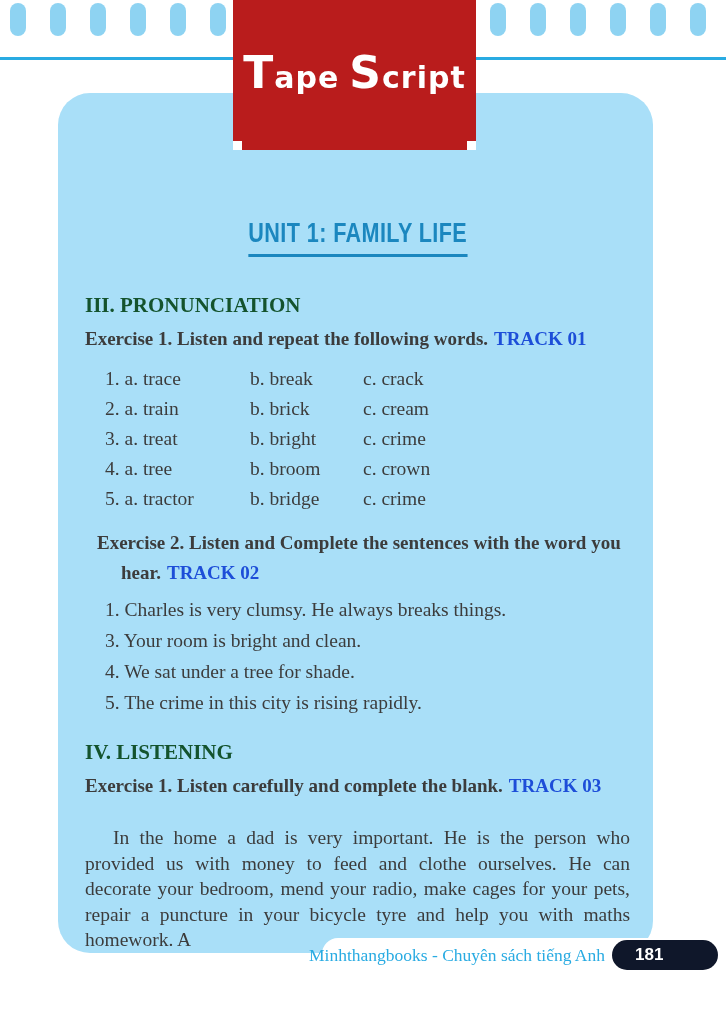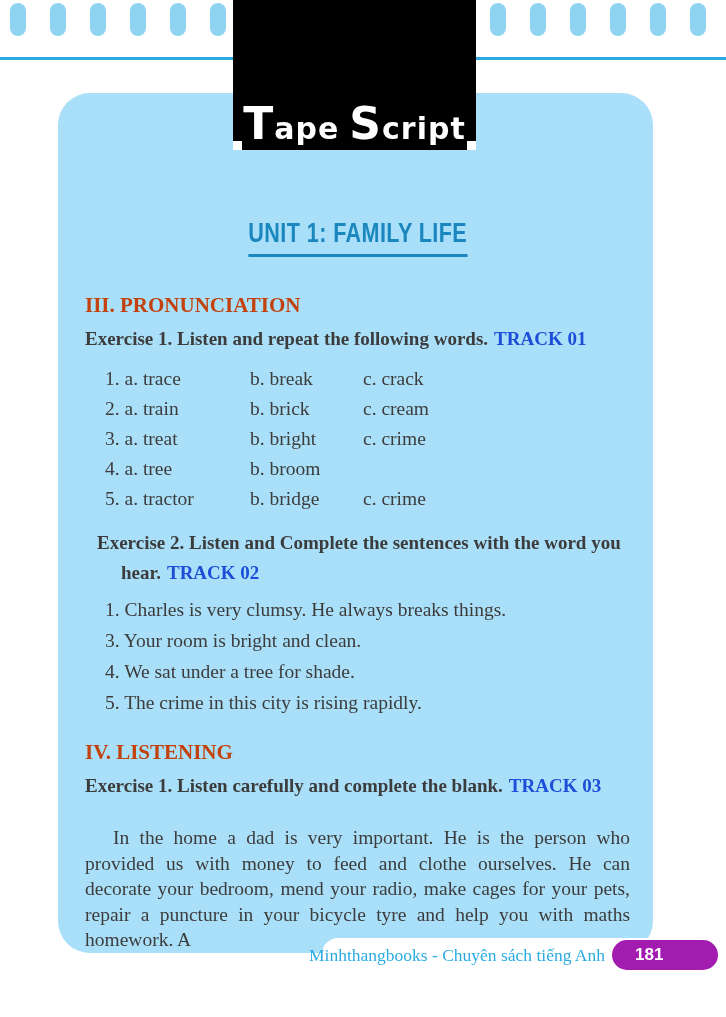--- a/index.html
+++ b/index.html
@@ -6,22 +6,22 @@
   body{
     width:726px;height:1017px;position:relative;background:#ffffff;
     font-family:"Liberation Serif",serif;overflow:hidden;
   }
   
   .pill{position:absolute;top:3px;width:16px;height:33px;border-radius:8px;background:#8ed3f2;}
   .top-line{position:absolute;top:57px;left:0;width:726px;height:3px;background:#29abe2;}
 
   
   .tape-box{
-    position:absolute;left:233px;top:0;width:243px;height:150px;background:#000000;
-    display:flex;align-items:flex-end;justify-content:center;padding-bottom:4px;
+    position:absolute;left:233px;top:0;width:243px;height:150px;background:#b91c1c;
+    display:flex;align-items:center;justify-content:center;padding-bottom:4px;
     box-sizing:border-box;z-index:3;
   }
   .tape-box::before,.tape-box::after{
     content:"";position:absolute;bottom:0;width:9px;height:9px;background:#ffffff;
   }
   .tape-box::before{left:0;}
   .tape-box::after{right:0;}
   .tape-text{
     font-family:"DejaVu Sans",sans-serif;font-weight:bold;color:#ffffff;
     font-size:30px;letter-spacing:1px;line-height:1;white-space:nowrap;
@@ -42,21 +42,21 @@
   .unit-wrap{text-align:center;padding-top:124px;}
   .unit-title{
     display:inline-block;
     font-family:"Liberation Sans",sans-serif;font-weight:bold;
     font-size:27px;line-height:32px;color:#1b87bf;
     border-bottom:3px solid #1b87bf;padding-bottom:5px;letter-spacing:0.5px;
     transform:scaleX(0.8);transform-origin:center;white-space:nowrap;
   }
 
   .section-heading{
-    margin-top:36px;font-weight:bold;font-size:21px;line-height:24px;color:#c2410c;
+    margin-top:36px;font-weight:bold;font-size:21px;line-height:24px;color:#14532d;
   }
   .exercise-label{
     margin-top:7px;font-weight:bold;font-size:19px;line-height:30px;color:#3c3c3c;
     padding-left:24px;text-indent:-24px;
   }
   .track{color:#1d4ed8;font-weight:bold;margin-left:6px;}
 
   .word-table{margin-top:10px;margin-left:20px;font-size:19.5px;}
   .word-row{display:flex;line-height:30px;}
   .word-row .col-a{width:145px;}
@@ -76,21 +76,21 @@
   .footer-notch{
     position:absolute;left:322px;top:938px;width:331px;height:34px;background:#ffffff;
     border-top-left-radius:16px;z-index:4;
     display:flex;align-items:center;justify-content:flex-end;
     box-sizing:border-box;padding-right:48px;text-align:right;
   }
   .publisher{
     font-family:"Liberation Serif",serif;font-size:17.5px;color:#29abe2;white-space:nowrap;
   }
   .page-badge{
-    position:absolute;left:612px;top:940px;width:106px;height:30px;background:#a21caf;
+    position:absolute;left:612px;top:940px;width:106px;height:30px;background:#0f172a;
     border-radius:15px;z-index:5;color:#ffffff;
     font-family:"Liberation Sans",sans-serif;font-size:17px;font-weight:bold;
     line-height:30px;padding-left:23px;box-sizing:border-box;
   }
 </style>
 </head>
 <body>
 
 <div class="pill" style="left:10px"></div>
 <div class="pill" style="left:50px"></div>
@@ -135,20 +135,21 @@
         <span class="col-c">c. cream</span>
       </div>
       <div class="word-row">
         <span class="col-a">3. a. treat</span>
         <span class="col-b">b. bright</span>
         <span class="col-c">c. crime</span>
       </div>
       <div class="word-row">
         <span class="col-a">4. a. tree</span>
         <span class="col-b">b. broom</span>
+        <span class="col-c">c. crown</span>
       </div>
       <div class="word-row">
         <span class="col-a">5. a. tractor</span>
         <span class="col-b">b. bridge</span>
         <span class="col-c">c. crime</span>
       </div>
     </div>
 
     <div class="exercise-label" style="margin-top:14px;margin-left:12px;"><span>Exercise 2. Listen and Complete the sentences with the word you hear.</span><span class="track">TRACK 02</span></div>
 

